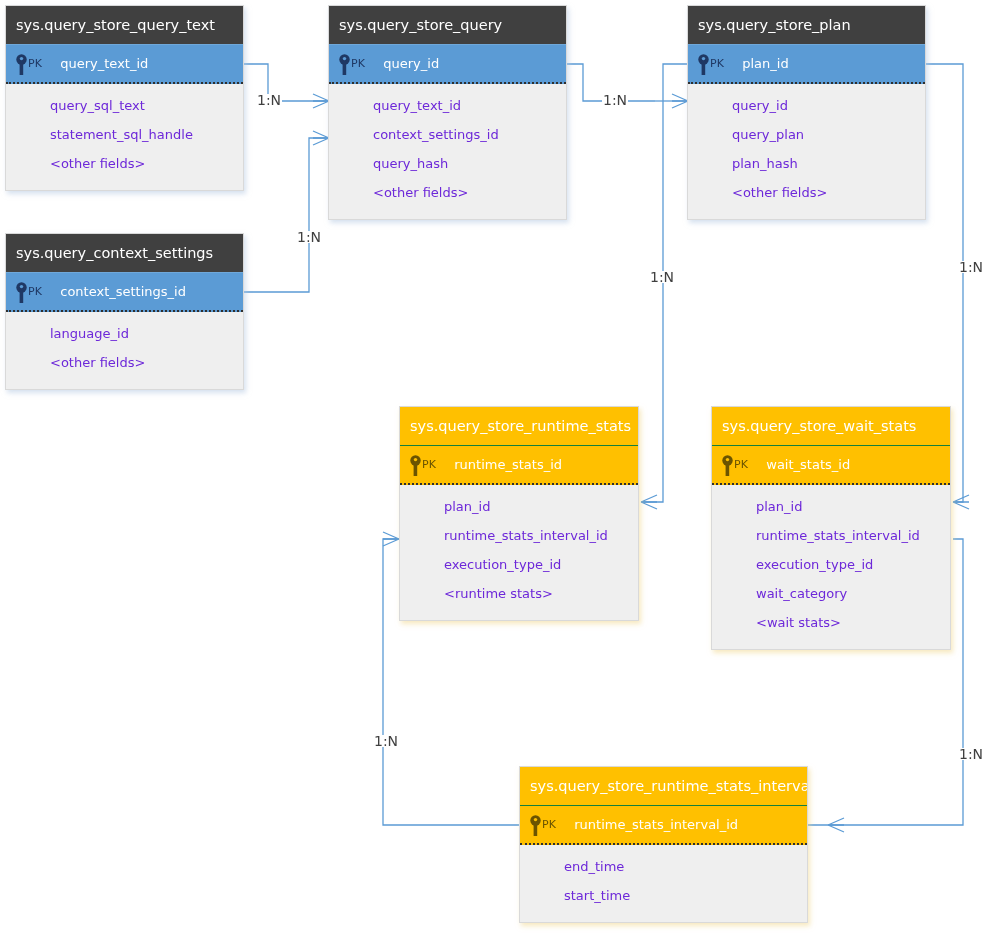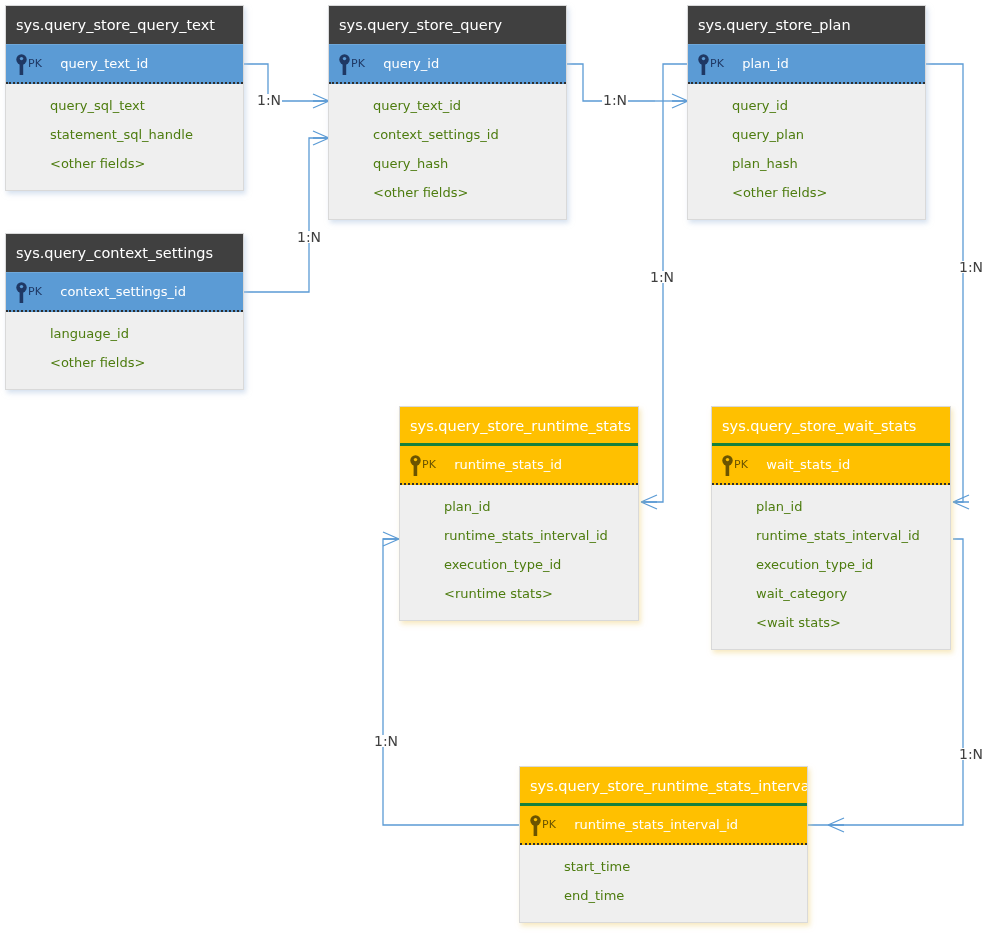--- a/index.html
+++ b/index.html
@@ -28,21 +28,21 @@
   .ent-title{
     height:39px;line-height:39px;
     font-size:14.5px;
     color:#ffffff;
     padding-left:10px;
     white-space:nowrap;
     overflow:hidden;
     box-sizing:border-box;
   }
   .blue  .ent-title{background:#404040;border-bottom:1px solid #6fa8da;}
-  .orange .ent-title{background:#ffc000;border-bottom:3px solid #15803d;}
+  .orange .ent-title{background:#ffc000;border-bottom:1px solid #15803d;}
 
   .pk-row{
     height:39px;
     position:relative;
     box-sizing:border-box;
     display:flex;align-items:center;
   }
   .blue  .pk-row{background:#5b9bd5;border-bottom:2px dotted #2f2f2f;}
   .orange .pk-row{background:#ffc000;border-bottom:2px dotted #2f2f2f;}
   .pk-row .pk-label{
@@ -59,21 +59,21 @@
   .key-icon{
     position:absolute;left:10px;top:9px;
     width:11px;height:21px;
   }
 
   .attr-list{padding:7px 0 12px 0;background:#efefef;}
   .attr{
     height:29px;line-height:29px;
     padding-left:44px;
     font-size:13px;
-    color:#4d7c0f;
+    color:#6d28d9;
     white-space:nowrap;
   }
 
   
   .card{
     position:absolute;
     font-size:14px;
     color:#404040;
     background:#ffffff;
     padding:0 1px;
@@ -257,19 +257,19 @@
         <div class="pk-row">
           <svg class="key-icon" viewBox="0 0 11 21">
             <circle cx="5.5" cy="5.5" r="5.2" fill="#6b5400"></circle>
             <rect x="3.6" y="6" width="3.6" height="15" fill="#6b5400"></rect>
             <circle cx="5.5" cy="4.6" r="1.7" fill="#ffc000"></circle>
           </svg>
           <span class="pk-label">PK</span>
           <span class="pk-name">runtime_stats_interval_id</span>
         </div>
         <div class="attr-list">
+          <div class="attr">end_time</div>
           <div class="attr">start_time</div>
-          <div class="attr">end_time</div>
         </div>
       </div>
     </div>
 
 </div>
 
 </body></html>

